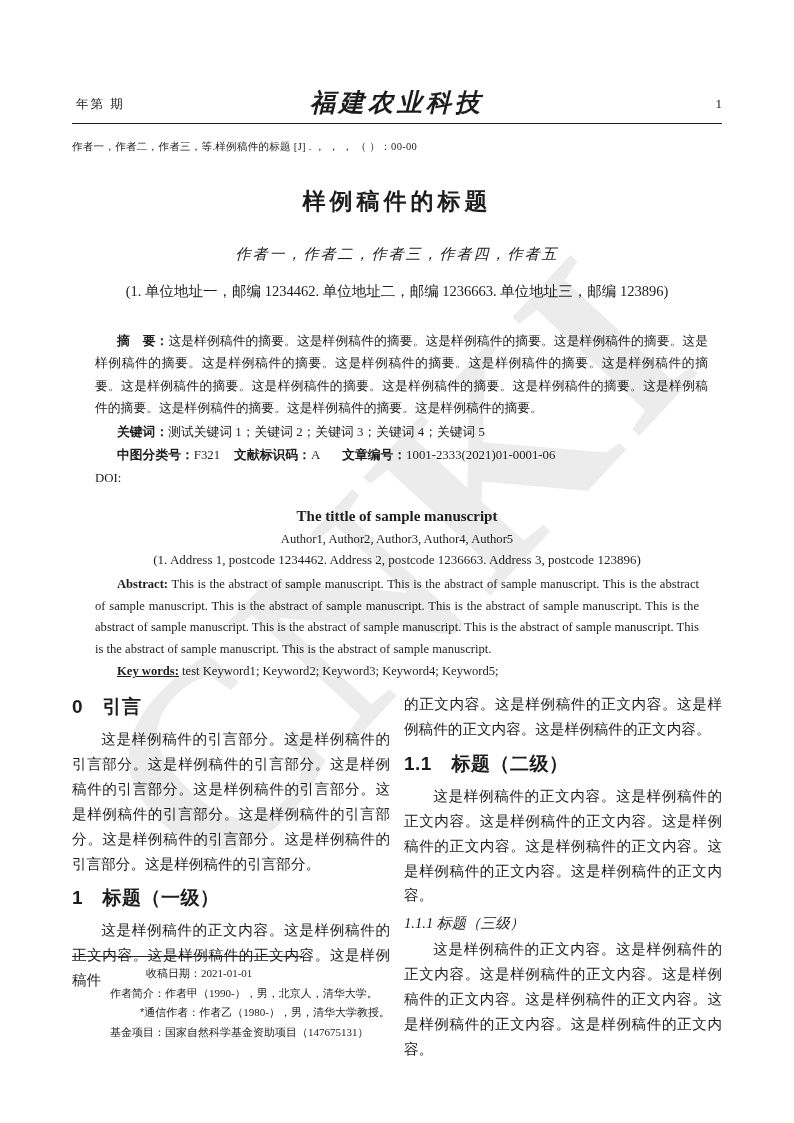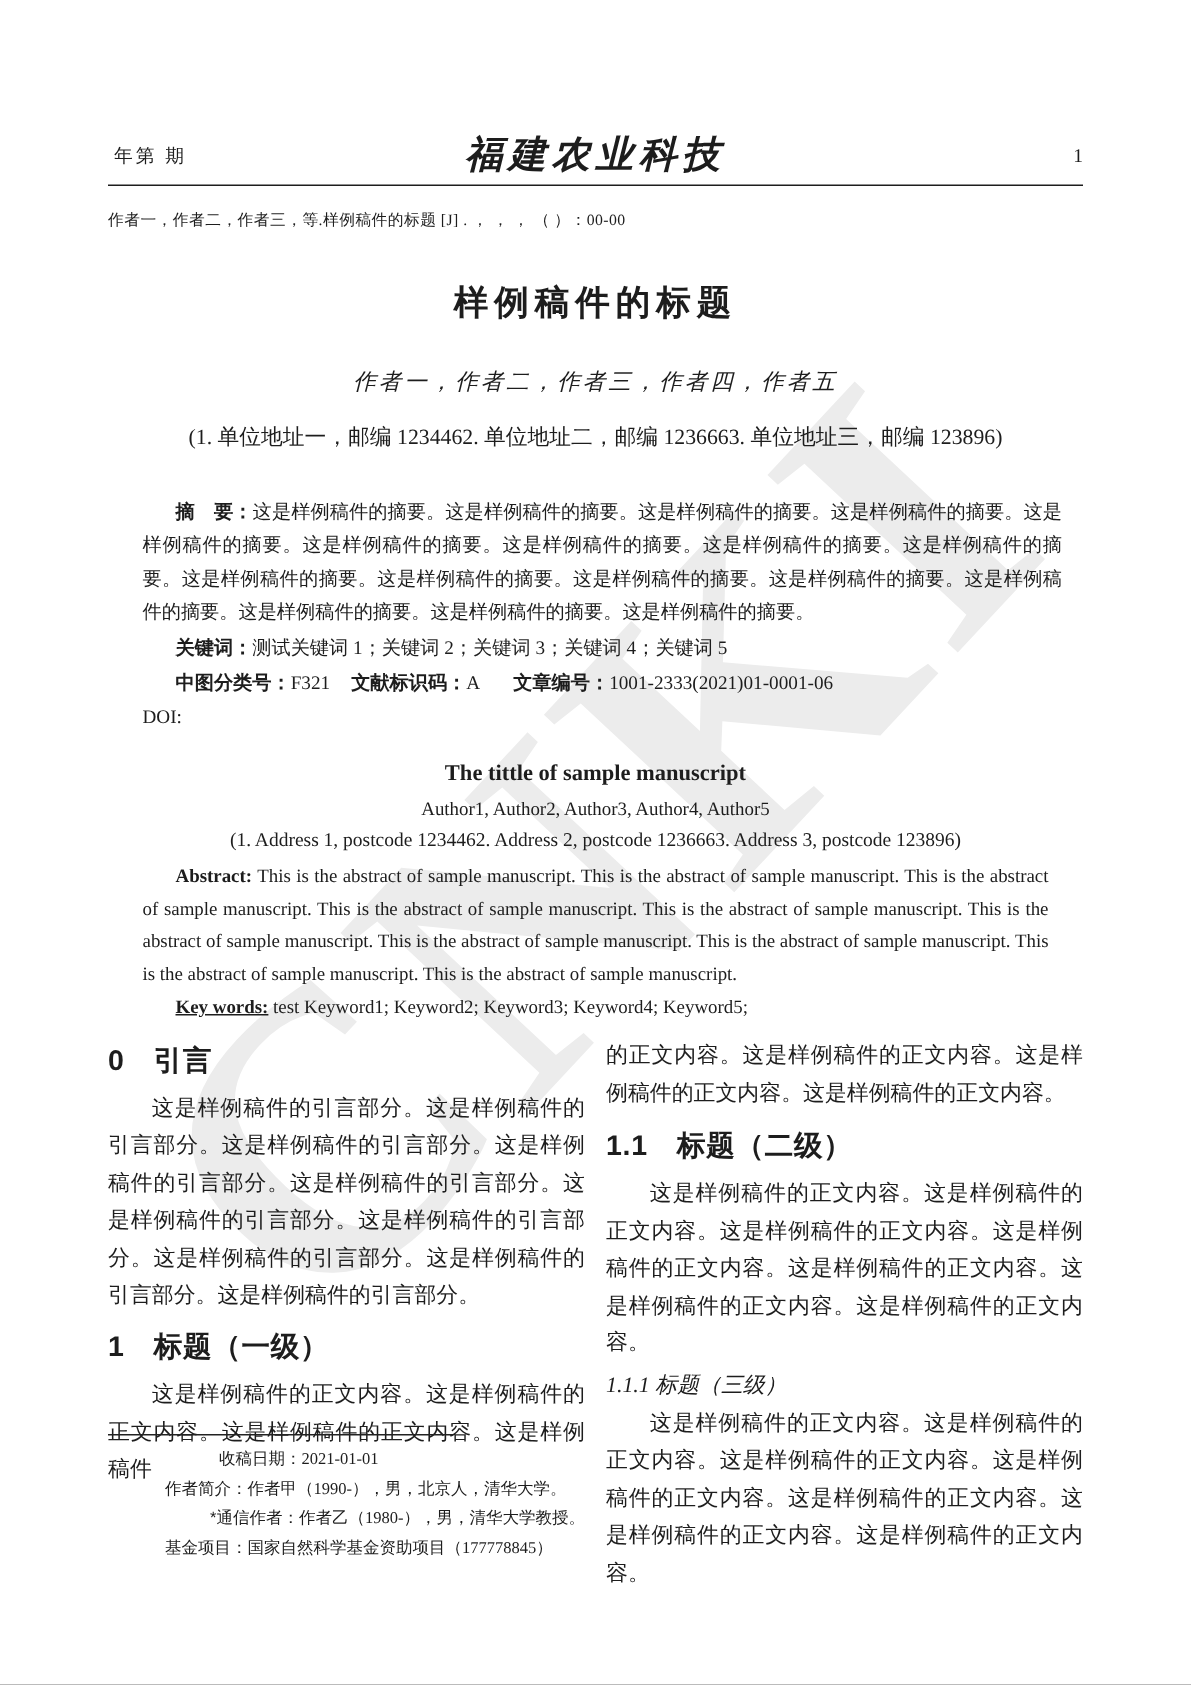--- a/index.html
+++ b/index.html
@@ -108,16 +108,16 @@
     <p class="indent">这是样例稿件的正文内容。这是样例稿件的正文内容。这是样例稿件的正文内容。这是样例稿件的正文内容。这是样例稿件的正文内容。这是样例稿件的正文内容。这是样例稿件的正文内容。</p>
     <h4>1.1.1 标题（三级）</h4>
     <p class="indent">这是样例稿件的正文内容。这是样例稿件的正文内容。这是样例稿件的正文内容。这是样例稿件的正文内容。这是样例稿件的正文内容。这是样例稿件的正文内容。这是样例稿件的正文内容。</p>
   </div>
 
   <div class="abs footnotes">
     <div class="fn-rule"></div>
     <p><span class="lbl" style="font-weight:normal;padding-left:36px;">收稿日期：</span><span>2021-01-01</span></p>
     <p><span class="lbl" style="font-weight:normal;">作者简介：</span><span>作者甲（1990-），男，北京人，清华大学。</span></p>
     <p class="fn-corr"><span class="lbl" style="font-weight:normal;">*通信作者：</span><span>作者乙（1980-），男，清华大学教授。</span></p>
-    <p><span class="lbl" style="font-weight:normal;">基金项目：</span><span>国家自然科学基金资助项目（177778845）</span></p>
+    <p><span class="lbl" style="font-weight:normal;">基金项目：</span><span>国家自然科学基金资助项目（147675131）</span></p>
   </div>
 
 </div>
 
 </body></html>

